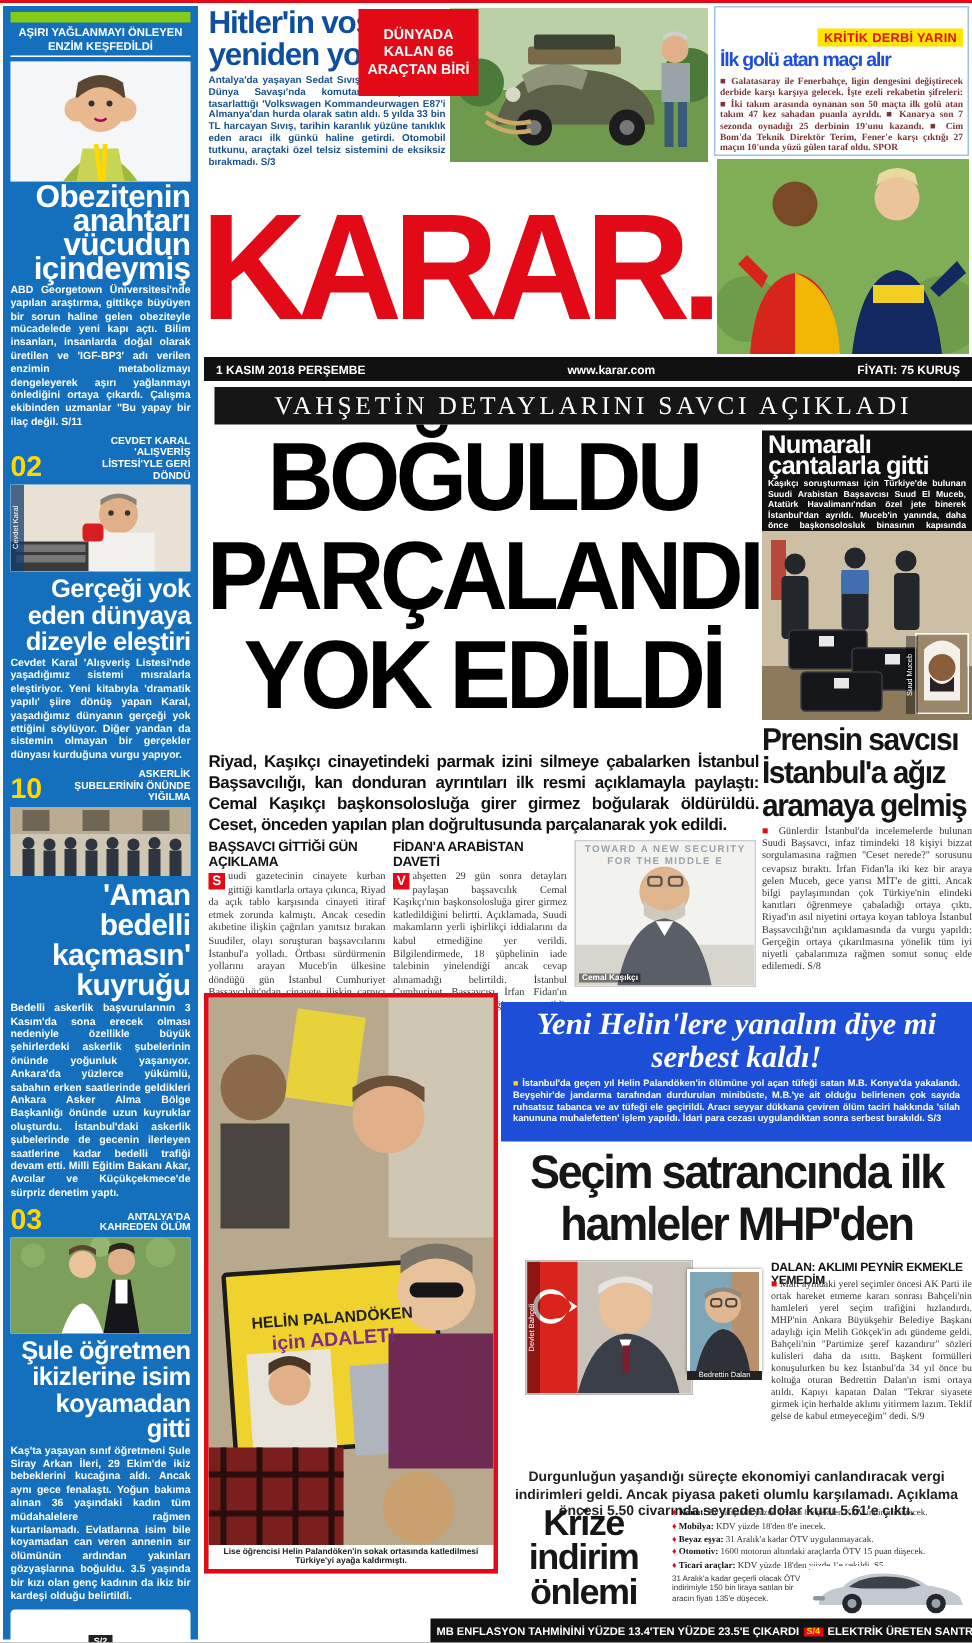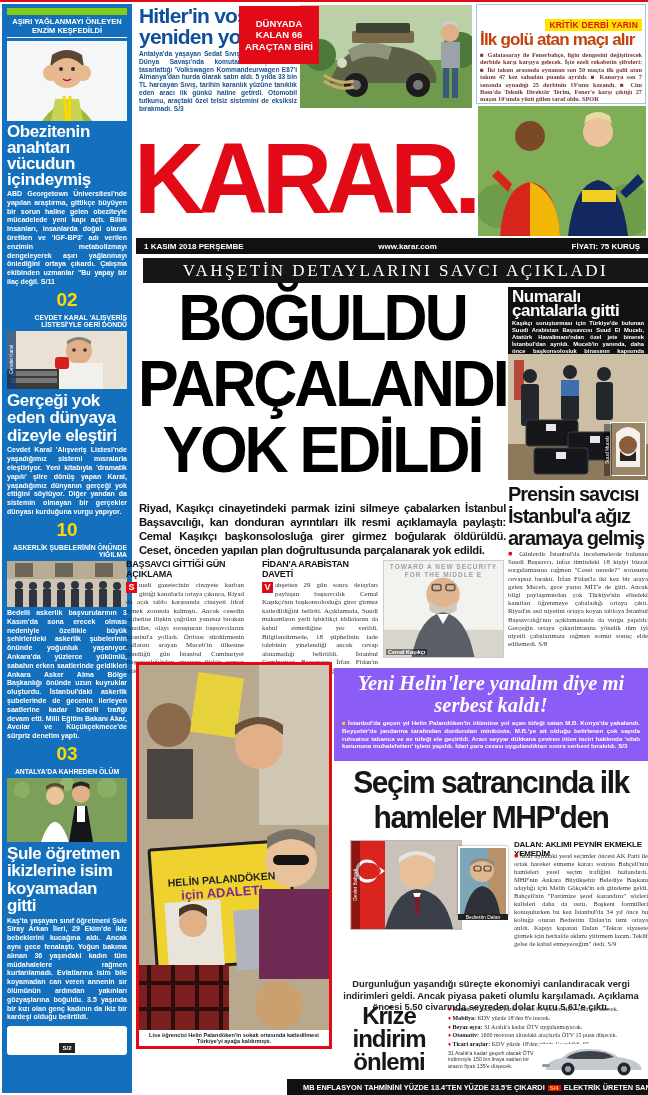--- a/index.html
+++ b/index.html
@@ -6,25 +6,25 @@
   .page{position:relative;width:648px;height:1095px;background:#fff;overflow:hidden;
         font-family:"Liberation Sans",sans-serif;border-top:2px solid #e30a17;box-sizing:border-box;}
   .abs{position:absolute;}
   
   .sidebar{position:absolute;left:2px;top:2px;width:130px;height:1089px;background:#1470bd;
            color:#fff;padding:4px 5px;box-sizing:border-box;}
   .sb-kicker1{font-size:7.5px;font-weight:bold;text-align:center;line-height:9px;
               border-top:7px solid #84cc16;border-bottom:1px solid #fff;padding:2px 0;margin-bottom:3px;}
   .sb-photo{width:100%;background:#dfe7ee;margin:2px 0;position:relative;overflow:hidden;}
   .sb-photo svg{display:block;width:100%;height:100%;}
-  .sb-h{font-weight:bold;font-size:17px;line-height:16px;text-align:left;margin:3px 0 2px;
+  .sb-h{font-weight:bold;font-size:21px;line-height:16px;text-align:right;margin:3px 0 2px;
         letter-spacing:-0.4px;}
-  .sb-h.left{text-align:left;font-size:17px;line-height:17.5px;}
+  .sb-h.left{text-align:right;font-size:17px;line-height:17.5px;}
   .sb-p{font-size:7px;font-weight:bold;line-height:8.8px;text-align:justify;margin:0 0 4px;}
-  .sb-kickrow{display:flex;align-items:center;gap:5px;margin:3px 0 2px;flex-direction:column;}
+  .sb-kickrow{display:flex;align-items:flex-end;gap:20px;margin:3px 0 2px;}
   .sb-num{color:#ffd800;font-size:19px;font-weight:bold;line-height:18px;}
   .sb-kick{font-size:6.8px;font-weight:bold;line-height:7.6px;text-align:right;flex:1;}
   .vlabel{position:absolute;left:0;top:0;bottom:0;width:9px;background:rgba(20,60,110,.75);
           color:#fff;font-size:5px;writing-mode:vertical-rl;transform:rotate(180deg);
           text-align:center;line-height:9px;}
   .notice{background:#fff;color:#0d4f9e;font-weight:bold;font-size:9px;line-height:10.5px;
           text-align:center;border-radius:3px;padding:4px 3px 2px;margin-top:4px;}
   .notice .npage{display:inline-block;background:#222;color:#fff;font-size:6px;padding:0 3px;margin-top:2px;}
   
   .hitler{left:139px;top:3px;width:333px;height:118px;}
@@ -32,21 +32,21 @@
   .hit-body{width:158px;font-size:6.6px;line-height:7.8px;color:#19518f;font-weight:bold;
             text-align:justify;margin-top:3px;}
   .hit-photo{position:absolute;right:0;top:0;width:172px;height:103px;overflow:hidden;}
   .hit-badge{position:absolute;left:100px;top:1px;width:80px;height:58px;background:#e30a17;color:#fff;
              font-weight:bold;font-size:9.5px;line-height:11.5px;text-align:center;display:flex;
              align-items:center;justify-content:center;padding:2px;box-sizing:border-box;z-index:3;}
   .derby{left:476px;top:2px;width:170px;height:100px;border:1px solid #9cc3e8;box-sizing:border-box;
          padding:14px 3px;}
   .derby-kick{float:right;background:#ffe400;color:#d11;font-weight:bold;font-size:8.5px;
               padding:1px 4px;letter-spacing:0.2px;}
-  .derby-head{clear:both;color:#c2410c;font-size:17px;font-weight:bold;letter-spacing:-0.8px;line-height:18px;
+  .derby-head{clear:both;color:#1d4ed8;font-size:13px;font-weight:bold;letter-spacing:-0.8px;line-height:18px;
               margin-top:3px;}
   .derby-body{font-family:"Liberation Serif",serif;font-size:6.3px;line-height:7.4px;color:#7d3434;
               text-align:justify;margin-top:2px;font-weight:bold;}
   .players{left:478px;top:104px;width:168px;height:130px;overflow:hidden;}
   
   .masthead{left:134px;top:118px;width:360px;height:118px;color:#e30a17;font-weight:bold;
             font-size:97px;line-height:112px;letter-spacing:-6px;transform:scaleY(1.04);
             transform-origin:top left;white-space:nowrap;}
   .datebar{left:136px;top:236px;width:512px;height:16px;background:#111;color:#fff;display:flex;
            align-items:center;justify-content:space-between;padding:0 8px;box-sizing:border-box;
@@ -57,21 +57,21 @@
   
   .lead-headline{left:138px;top:283px;width:368px;text-align:center;color:#000000;font-weight:bold;}
   .lead-headline .l{font-size:61px;line-height:66px;letter-spacing:-3px;transform:scaleY(1.06);}
   .lead-intro{left:139px;top:489px;width:367px;font-size:11.3px;line-height:13.8px;font-weight:bold;
               color:#111;text-align:justify;letter-spacing:-0.3px;}
   .colhead{font-size:9px;font-weight:bold;color:#111;letter-spacing:-0.2px;margin-bottom:2px;}
   .colbody{font-family:"Liberation Serif",serif;font-size:6.9px;line-height:8.6px;color:#333;
            text-align:justify;}
   .dropcap{float:left;width:11px;height:11px;background:#e30a17;color:#fff;font-weight:bold;
            font-size:9px;text-align:center;line-height:11px;margin:1px 2px 0 0;font-family:"Liberation Sans",sans-serif;}
-  .col1{left:126px;top:557px;width:118px;}
+  .col1{left:139px;top:557px;width:118px;}
   .col2{left:262px;top:557px;width:116px;}
   .khphoto{left:383px;top:558px;width:121px;height:98px;overflow:hidden;border:1px solid #ccc;box-sizing:border-box;}
   .kh-backdrop{position:absolute;left:0;top:2px;width:100%;text-align:center;color:#9aa4ad;
                font-size:6.5px;font-weight:bold;line-height:8px;letter-spacing:1px;z-index:2;}
   .kh-cap{position:absolute;left:2px;bottom:2px;color:#fff;font-size:5.5px;font-weight:bold;
           background:rgba(0,0,0,.45);padding:0 2px;z-index:2;}
   
   .rc-box{left:508px;top:285px;width:140px;background:#111;color:#fff;padding:3px 4px;box-sizing:border-box;}
   .rc-box-h{font-size:17px;font-weight:bold;letter-spacing:-0.5px;line-height:14px;}
   .rc-box-p{font-size:5.8px;font-weight:bold;line-height:7px;text-align:justify;margin-top:2px;}
@@ -87,21 +87,21 @@
   .sqbullet{color:#e30a17;font-size:7px;}
   
   .helin-photo{left:136px;top:660px;width:196px;height:387px;border:3px solid #e30a17;box-sizing:border-box;
                overflow:hidden;background:#c9b79b;}
   .placard-txt{position:absolute;left:18px;top:208px;width:130px;text-align:center;z-index:2;
                transform:rotate(-4deg);}
   .placard-l1{font-size:10.5px;font-weight:bold;color:#222;}
   .placard-l2{font-size:13px;font-weight:bold;color:#7d2c8e;}
   .helin-cap{position:absolute;left:0;bottom:0;width:100%;background:#fff;color:#222;font-size:5.6px;
              font-weight:bold;text-align:center;padding:2px 1px;box-sizing:border-box;z-index:2;}
-  .helin-box{left:334px;top:666px;width:314px;height:93px;background:#8b5cf6;color:#fff;
+  .helin-box{left:334px;top:666px;width:314px;height:93px;background:#1d4ed8;color:#fff;
              padding:4px 8px;box-sizing:border-box;text-align:center;}
   .helin-h{font-family:"Liberation Serif",serif;font-style:italic;font-weight:bold;font-size:20.5px;
            line-height:22px;}
   .helin-p{font-size:6.2px;font-weight:bold;line-height:7.4px;text-align:justify;margin-top:3px;}
   .ybullet{color:#ffd800;font-size:6px;}
   
   .mhp-head{left:334px;top:763px;width:314px;text-align:center;font-weight:bold;color:#161616;
             font-size:30px;line-height:33px;letter-spacing:-1.5px;transform:scaleY(1.05);transform-origin:top center;}
   .mhp-photos{left:340px;top:838px;width:168px;height:90px;}
   .mhp-bah{position:absolute;left:10px;top:0;width:110px;height:88px;overflow:hidden;border:1px solid #bbb;}
@@ -123,21 +123,21 @@
   .krize-h{position:absolute;left:0;top:2px;width:110px;text-align:center;font-size:24px;line-height:23px;
            font-weight:bold;letter-spacing:-1px;color:#161616;}
   .krize-bullets{position:absolute;left:114px;top:3px;width:200px;}
   .kb{font-family:"Liberation Serif",serif;font-size:6px;line-height:8.8px;color:#333;white-space:nowrap;
       overflow:hidden;}
   .kb .dia{color:#e30a17;font-size:6px;}
   .kb b{color:#111;}
   .krize-cap{position:absolute;left:114px;top:48px;width:88px;font-size:5.3px;line-height:6.4px;color:#333;}
   .krize-car{position:absolute;right:0;top:42px;width:108px;height:32px;}
   .bottom-bar{left:287px;top:1077px;width:361px;height:17px;background:#111;color:#fff;display:flex;
-              align-items:center;gap:3px;padding:0 16px;box-sizing:border-box;font-size:7.4px;
+              align-items:center;gap:3px;padding:0 4px;box-sizing:border-box;font-size:7.4px;
               font-weight:bold;white-space:nowrap;}
   .pgbadge{background:#e30a17;color:#ffd800;font-size:6px;padding:0 2px;}
   svg{display:block;}
 </style>
 </head>
 <body>
 
 <div class="page">
 
   <aside class="sidebar">
@@ -206,20 +206,21 @@
             <rect x="64" y="28" width="8" height="18"></rect>
           <circle cx="82" cy="25" r="4"></circle>
             <rect x="78" y="29" width="8" height="17"></rect>
           <circle cx="96" cy="24" r="4"></circle>
             <rect x="92" y="28" width="8" height="18"></rect>
           <circle cx="110" cy="25" r="4"></circle>
             <rect x="106" y="29" width="8" height="17"></rect>
         </g>
       </svg>
     </div>
+    <div class="sb-h left" style="font-size:20px;line-height:20px;">'Aman bedelli kaçmasın' kuyruğu</div>
     <p class="sb-p">Bedelli askerlik başvurularının 3 Kasım'da sona erecek olması nedeniyle özellikle büyük şehirlerdeki askerlik şubelerinin önünde yoğunluk yaşanıyor. Ankara'da yüzlerce yükümlü, sabahın erken saatlerinde geldikleri Ankara Asker Alma Bölge Başkanlığı önünde uzun kuyruklar oluşturdu. İstanbul'daki askerlik şubelerinde de gecenin ilerleyen saatlerine kadar bedelli trafiği devam etti. Milli Eğitim Bakanı Akar, Avcılar ve Küçükçekmece'de sürpriz denetim yaptı.</p>
 
     <div class="sb-kickrow">
       <span class="sb-num">03</span>
       <span class="sb-kick">ANTALYA'DA KAHREDEN ÖLÜM</span>
     </div>
     <div class="sb-photo" style="height:64px;">
       <svg viewBox="0 0 120 64" preserveAspectRatio="none">
         <rect width="120" height="64" fill="#7ca05a"></rect>
         <circle cx="15" cy="12" r="8" fill="#93b56e" opacity=".7"></circle>

